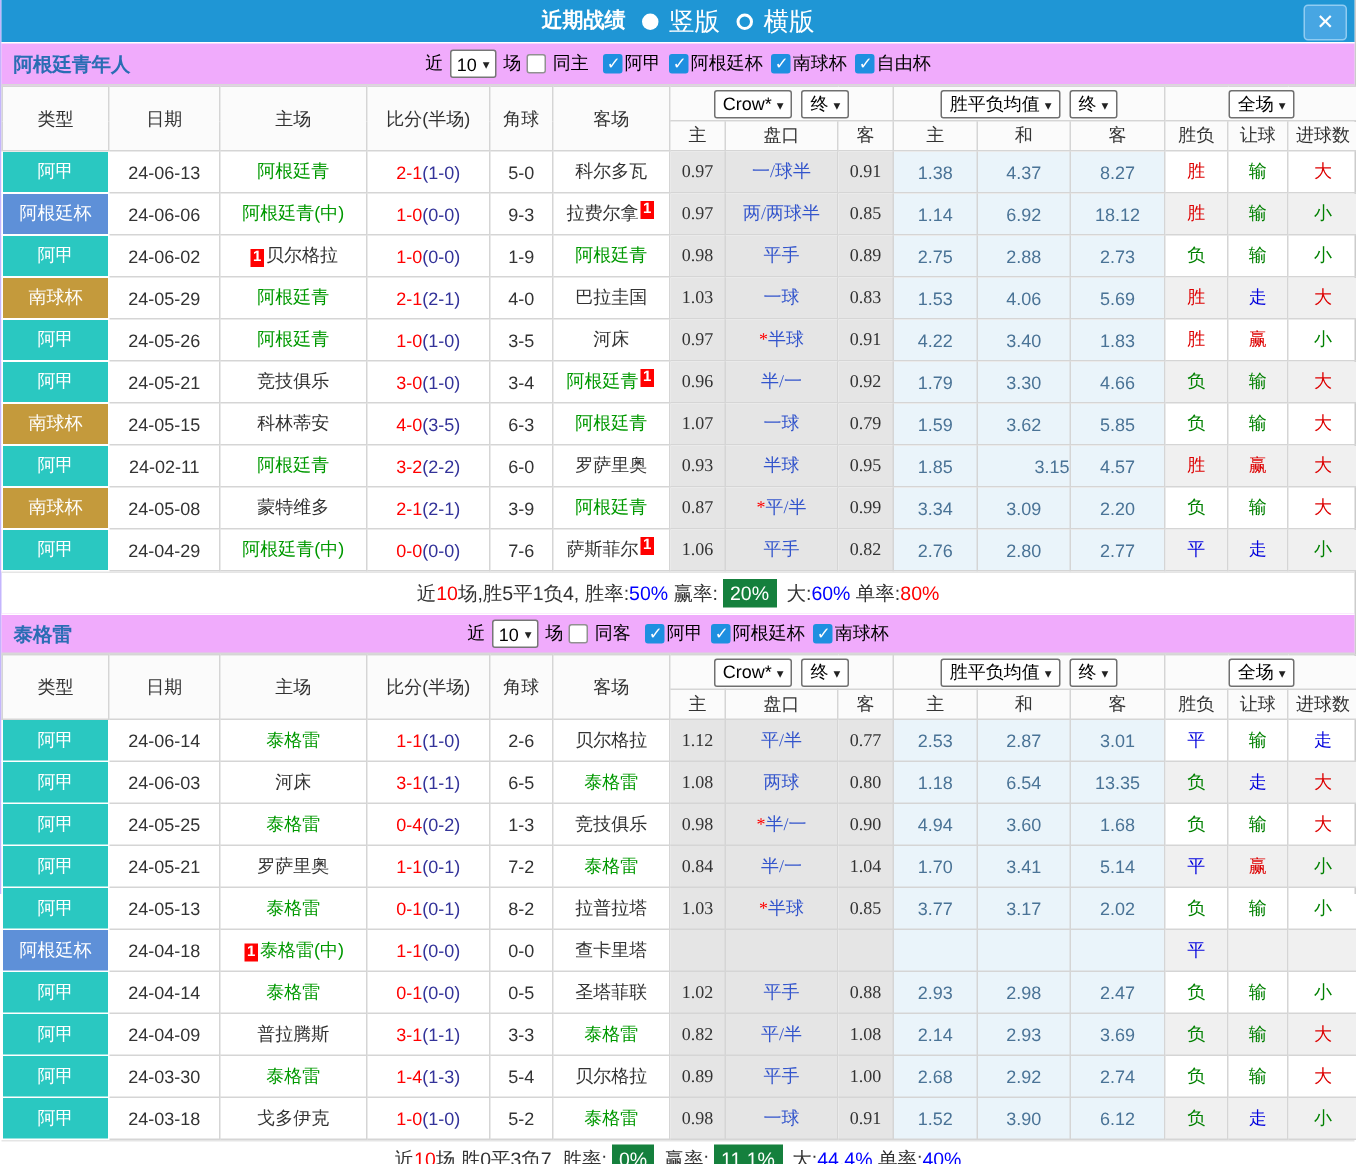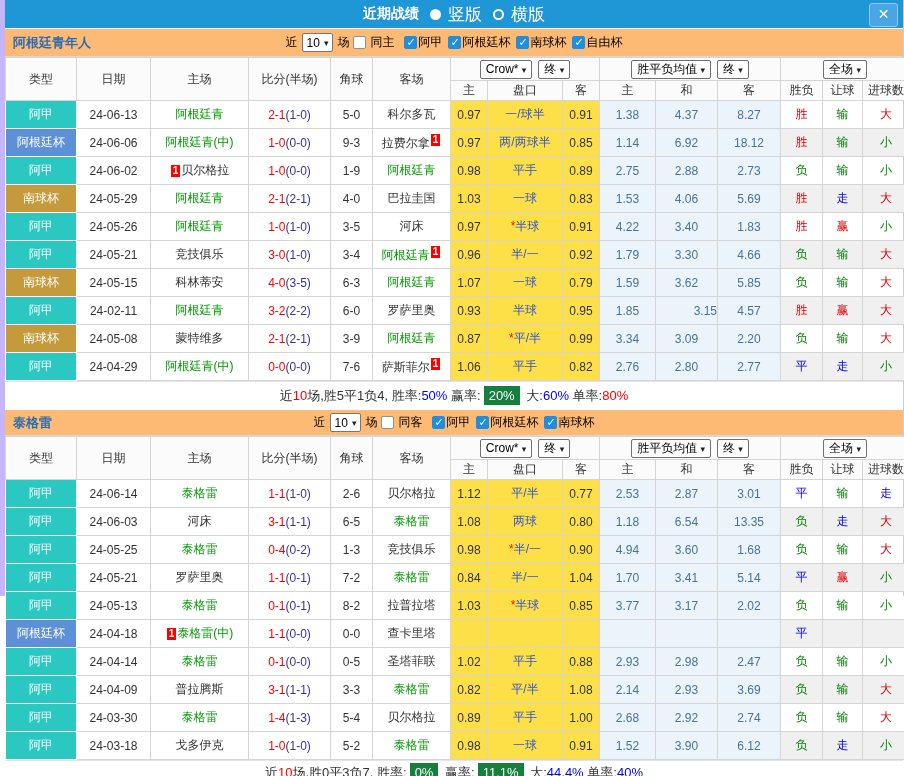--- a/index.html
+++ b/index.html
@@ -1,32 +1,32 @@
 <!DOCTYPE html>
 <html><head>
 <meta charset="utf-8">
 <style>
   html,body{margin:0;padding:0;}
   body{
     width:904px;height:776px;overflow:hidden;background:#fff;
     font-family:"Liberation Sans","DejaVu Sans",sans-serif;
     font-size:12px;color:#333;
   }
-  .app{width:904px;height:596px;border-left:5px solid #c4b5fd;border-right:1px solid #ccc;box-sizing:border-box;}
+  .app{width:904px;height:596px;border-left:1px solid #c4b5fd;border-right:1px solid #ccc;box-sizing:border-box;}
   
   .titlebar{height:28px;background:#1F96D5;position:relative;display:flex;align-items:center;color:#fff;}
   .titlebar-center{flex:1;display:flex;justify-content:center;align-items:center;gap:5px;}
   .title{font-weight:bold;font-size:14px;}
   .radio{display:inline-block;width:11px;height:11px;border-radius:50%;box-sizing:border-box;margin:0 2px 0 6px;cursor:pointer;}
   .radio.sel{background:#fff;}
   .radio.unsel{border:2px solid #fff;background:transparent;}
   .radio-label{font-size:17px;}
   .close-btn{position:absolute;right:5px;top:3px;width:27px;height:22px;background:#47A6E3;border:1px solid #90CCF2;border-radius:3px;color:#fff;font-weight:bold;text-align:center;line-height:21px;font-size:14px;cursor:pointer;}
   
-  .section-header{height:27px;background:#fdba74;border-bottom:1px solid #D8D8D8;border-top:1px solid #fff;display:flex;align-items:center;position:relative;text-align:right;}
+  .section-header{height:27px;background:#f0abfc;border-bottom:1px solid #D8D8D8;border-top:1px solid #fff;display:flex;align-items:center;position:relative;text-align:right;}
   .team-name{color:#2A6DB4;font-weight:bold;font-size:13px;padding-left:8px;position:absolute;left:0;}
   .filter{margin:0 auto;display:flex;align-items:center;gap:4px;color:#000;}
   .select-box{border:1px solid #767676;background:#fff;padding:0 4px;height:17px;line-height:16px;border-radius:2px;display:inline-flex;align-items:center;gap:4px;cursor:pointer;}
   .chev{font-size:9px;color:#222;}
   .checkbox{width:13px;height:13px;border:1px solid #919191;background:#fff;border-radius:2px;display:inline-block;box-sizing:border-box;cursor:pointer;}
   .checkbox.checked{background:#1E8FE0;border-color:#1E8FE0;position:relative;}
   .checkbox.checked::after{content:"✓";position:absolute;left:1px;top:-1px;color:#fff;font-size:11px;font-weight:bold;}
   .league-filters{display:inline-flex;align-items:center;}
   .league-filters .checkbox{margin-left:6px;margin-right:1px;}
   
@@ -37,21 +37,21 @@
   thead tr.sub-row th{height:19px;}
   tbody td{height:27px;font-size:12px;}
   .dd{display:inline-block;border:1px solid #707070;background:#fff;border-radius:2px;padding:0 5px;height:17px;line-height:16px;margin:0 3px;color:#000;cursor:pointer;}
   td.lg{color:#fff;border:1px solid #fff;font-size:12px;}
   .lg-aj{background:#2AC8C1;}
   .lg-acup{background:#5E90D8;}
   .lg-scup{background:#C49A3C;}
   .tg{color:#009900;text-align:center;}
   .score{color:#FF0000;}
   .half{color:#333399;}
-  td.odd,td.hc{background:#fde047;}
+  td.odd,td.hc{background:#e5e5e5;font-family:Liberation Serif, serif;}
   td.hc{color:#3355CC;}
   .star{color:#FF0000;}
   td.avg{background:#EAF4FA;color:#4A7396;}
   .hl{color:#FF6600;cursor:pointer;text-align:right;}
   tr:nth-child(even) td.res{background:#F0F0F0;}
   .c-red{color:#DD0000;}
   .c-green{color:#008000;}
   .c-blue{color:#0000DD;}
   .card{display:inline-block;background:#FF0000;color:#fff;font-size:10px;font-weight:bold;line-height:12px;padding:0 2px;margin:0 1px;}
   .card-after{vertical-align:4px;}

